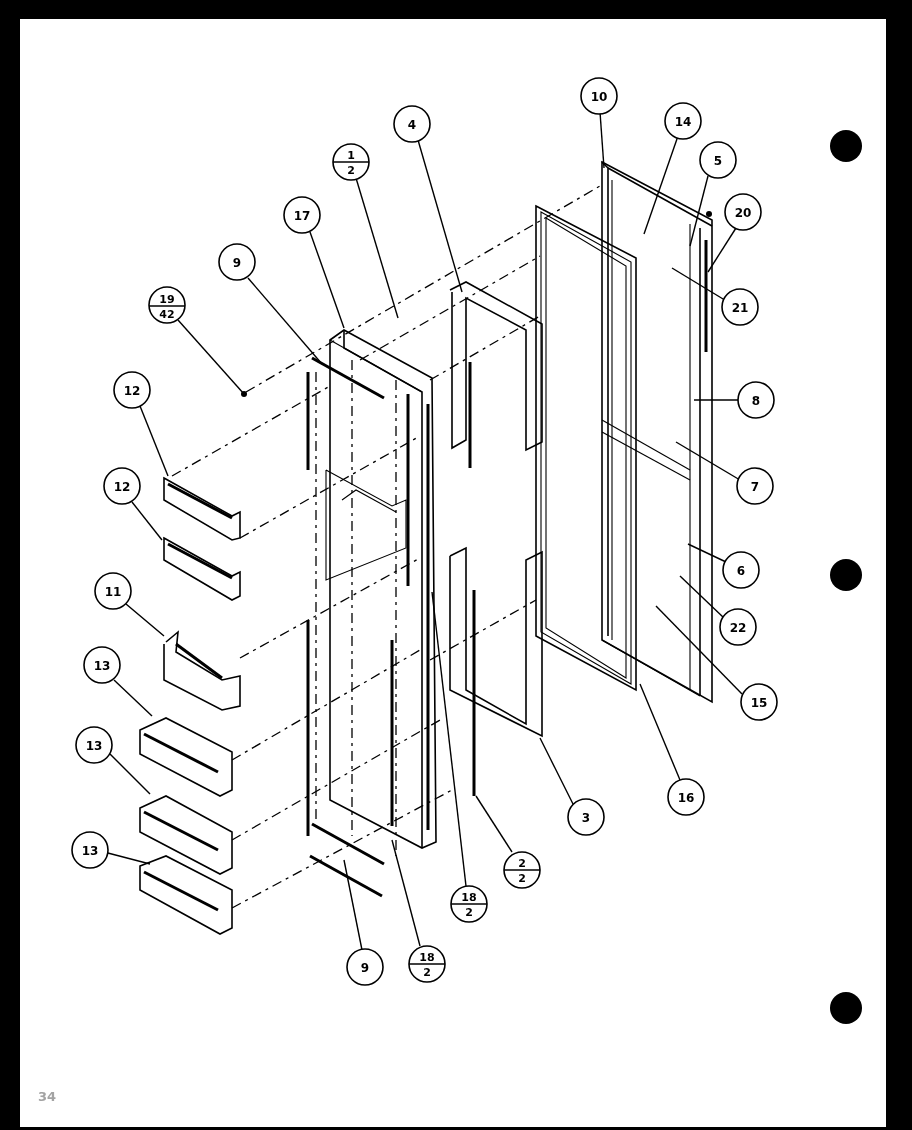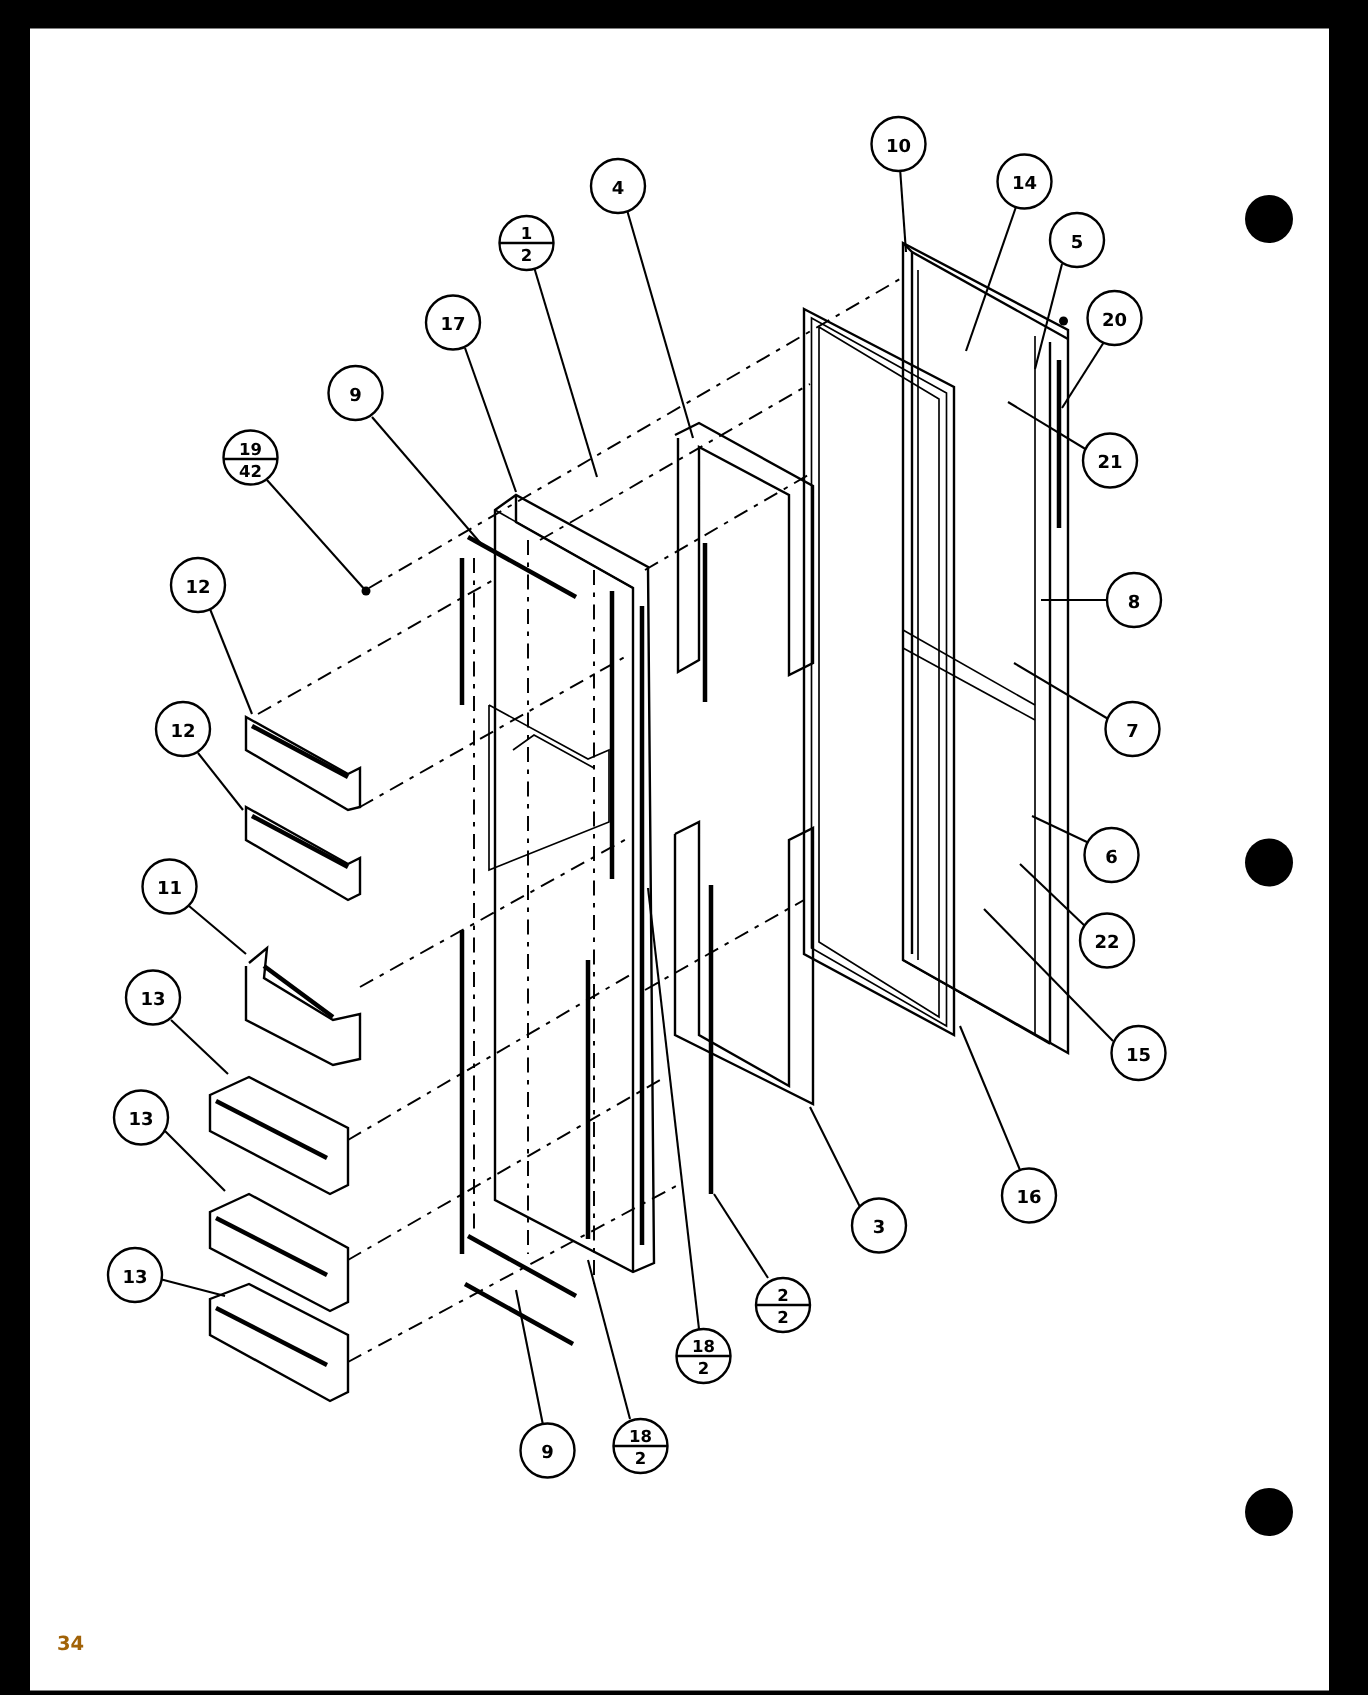--- a/index.html
+++ b/index.html
@@ -1,19 +1,19 @@
 <!DOCTYPE html>
 <html><head>
 <meta charset="utf-8">
 <style>
   html, body { margin:0; padding:0; background:#000; }
   body { width:912px; height:1130px; position:relative; overflow:hidden; font-family:"Liberation Sans", sans-serif; }
   .sheet { position:absolute; left:20px; top:19px; width:866px; height:1108px; background:#fff; }
   svg.drawing { position:absolute; left:0; top:0; width:912px; height:1130px; }
-  .page-number { position:absolute; left:38px; top:1089px; font-size:13px; font-weight:bold; color:#a16207; font-family:"DejaVu Sans", sans-serif; }
+  .page-number { position:absolute; left:38px; top:1089px; font-size:13px; font-weight:bold; color:#a3a3a3; font-family:"DejaVu Sans", sans-serif; }
   .callout-text { font-family:"DejaVu Sans", sans-serif; font-size:12px; font-weight:bold; fill:#000; }
   .callout-frac { font-family:"DejaVu Sans", sans-serif; font-size:11px; font-weight:bold; fill:#000; }
   .ln { stroke:#000; stroke-width:1.6; fill:none; }
   .thin { stroke:#000; stroke-width:1.1; fill:none; }
   .thick { stroke:#000; stroke-width:3; fill:none; }
   .dash { stroke:#000; stroke-width:1.3; fill:none; stroke-dasharray:10 5 3 5; }
   .leader { stroke:#000; stroke-width:1.4; fill:none; }
   .circ { stroke:#000; stroke-width:1.6; fill:#fff; }
   .hole { fill:#000; }
 </style>

